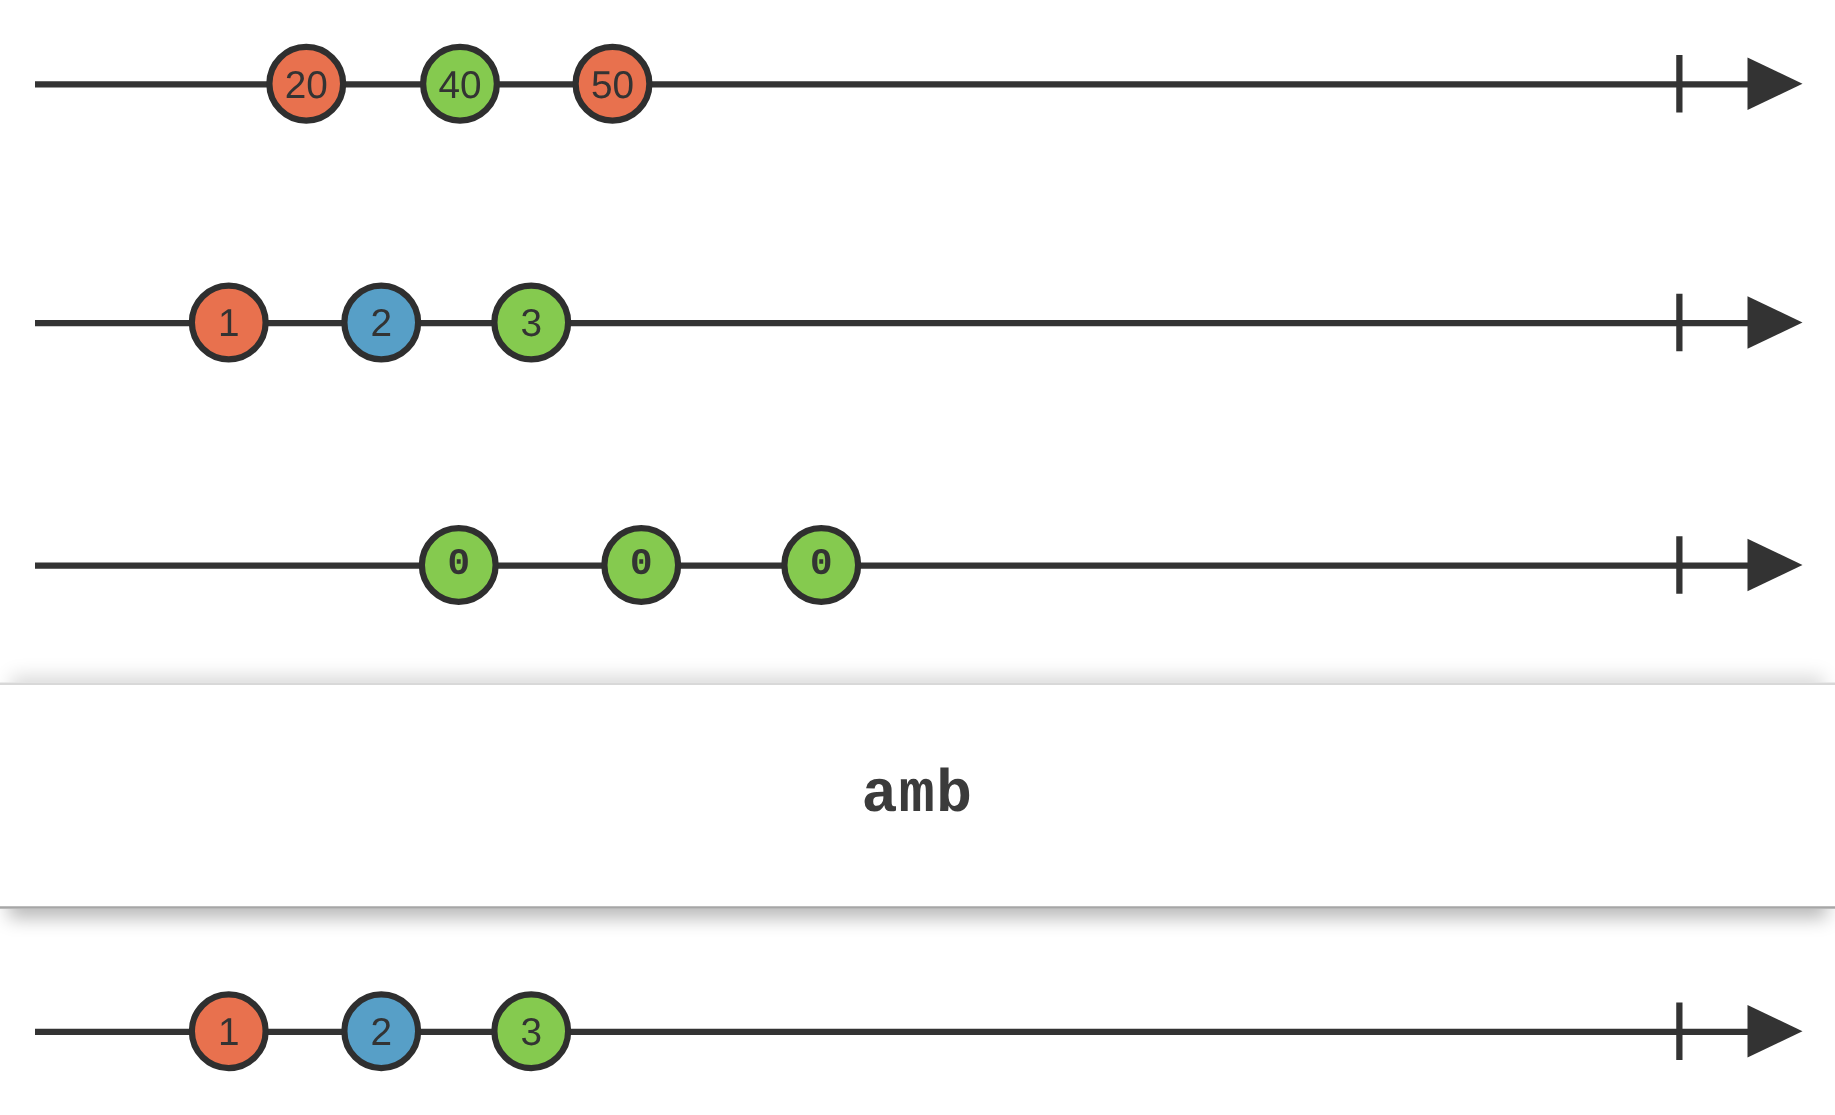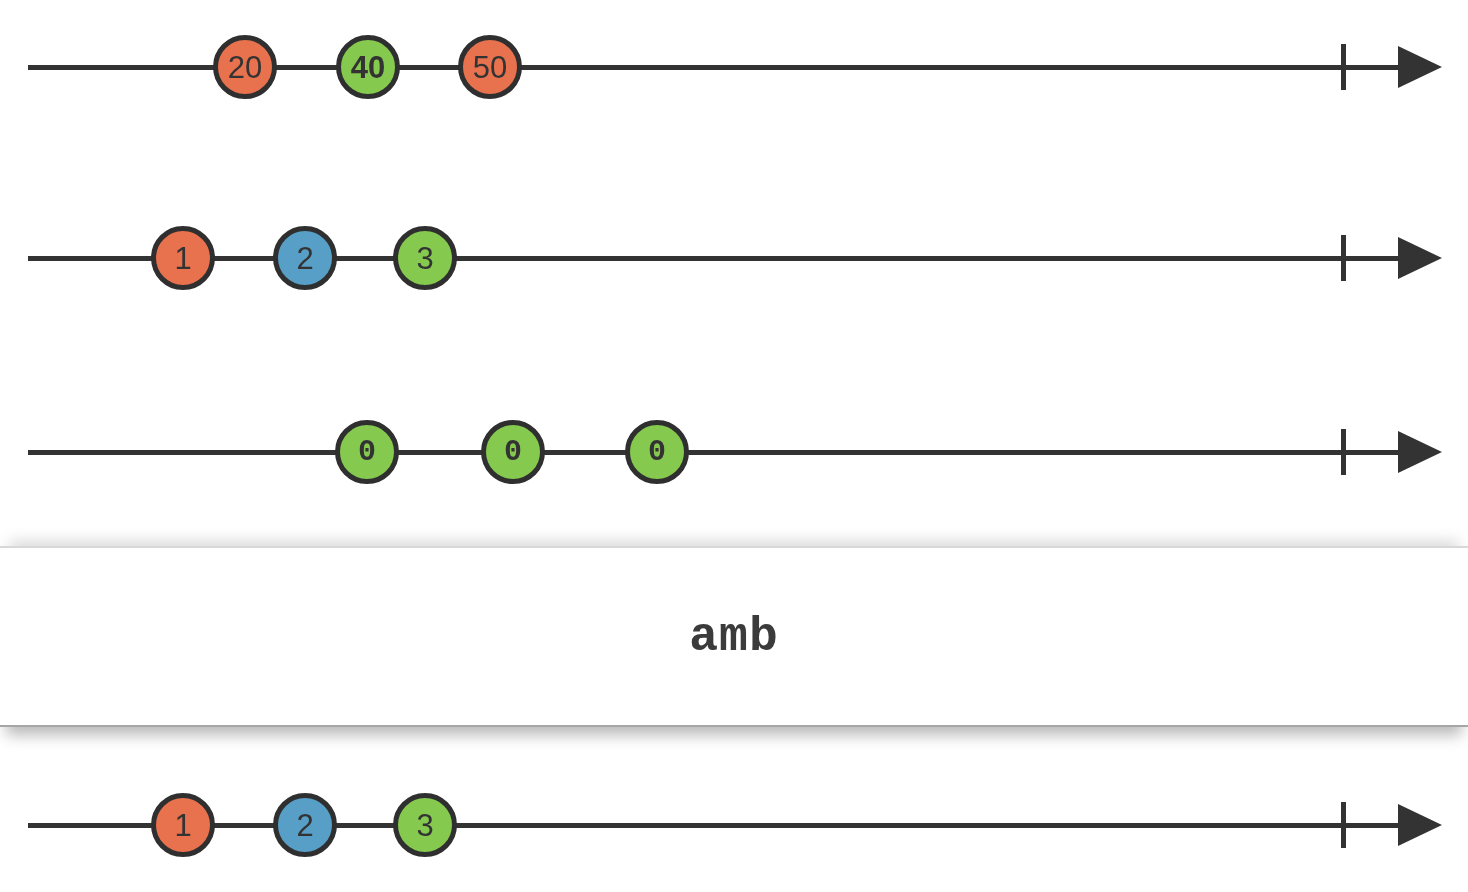--- a/index.html
+++ b/index.html
@@ -72,21 +72,21 @@
 </head>
 <body>
 
 <div class="stage">
 
   <div class="timeline" style="top: 67px;">
     <div class="line"></div>
     <div class="tick" style="left: 1340.5px;"></div>
     <div class="arrow"></div>
   <span class="marble" style="left: 245px; background: rgb(232, 113, 78); text-align: right;">20</span>
-      <span class="marble" style="left: 368px; background: rgb(133, 202, 79); font-weight: bold;">40</span>
+      <span class="marble" style="left: 368px; background: rgb(133, 202, 79);">40</span>
       <span class="marble" style="left: 490px; background: rgb(232, 113, 78);">50</span>
     </div>
 
   <div class="timeline" style="top: 258px;">
     <div class="line"></div>
     <div class="tick" style="left: 1340.5px;"></div>
     <div class="arrow"></div>
   <span class="marble" style="left: 183px; background: rgb(232, 113, 78);">1</span>
       <span class="marble" style="left: 305px; background: rgb(87, 159, 199);">2</span>
       <span class="marble" style="left: 425px; background: rgb(133, 202, 79);">3</span>

